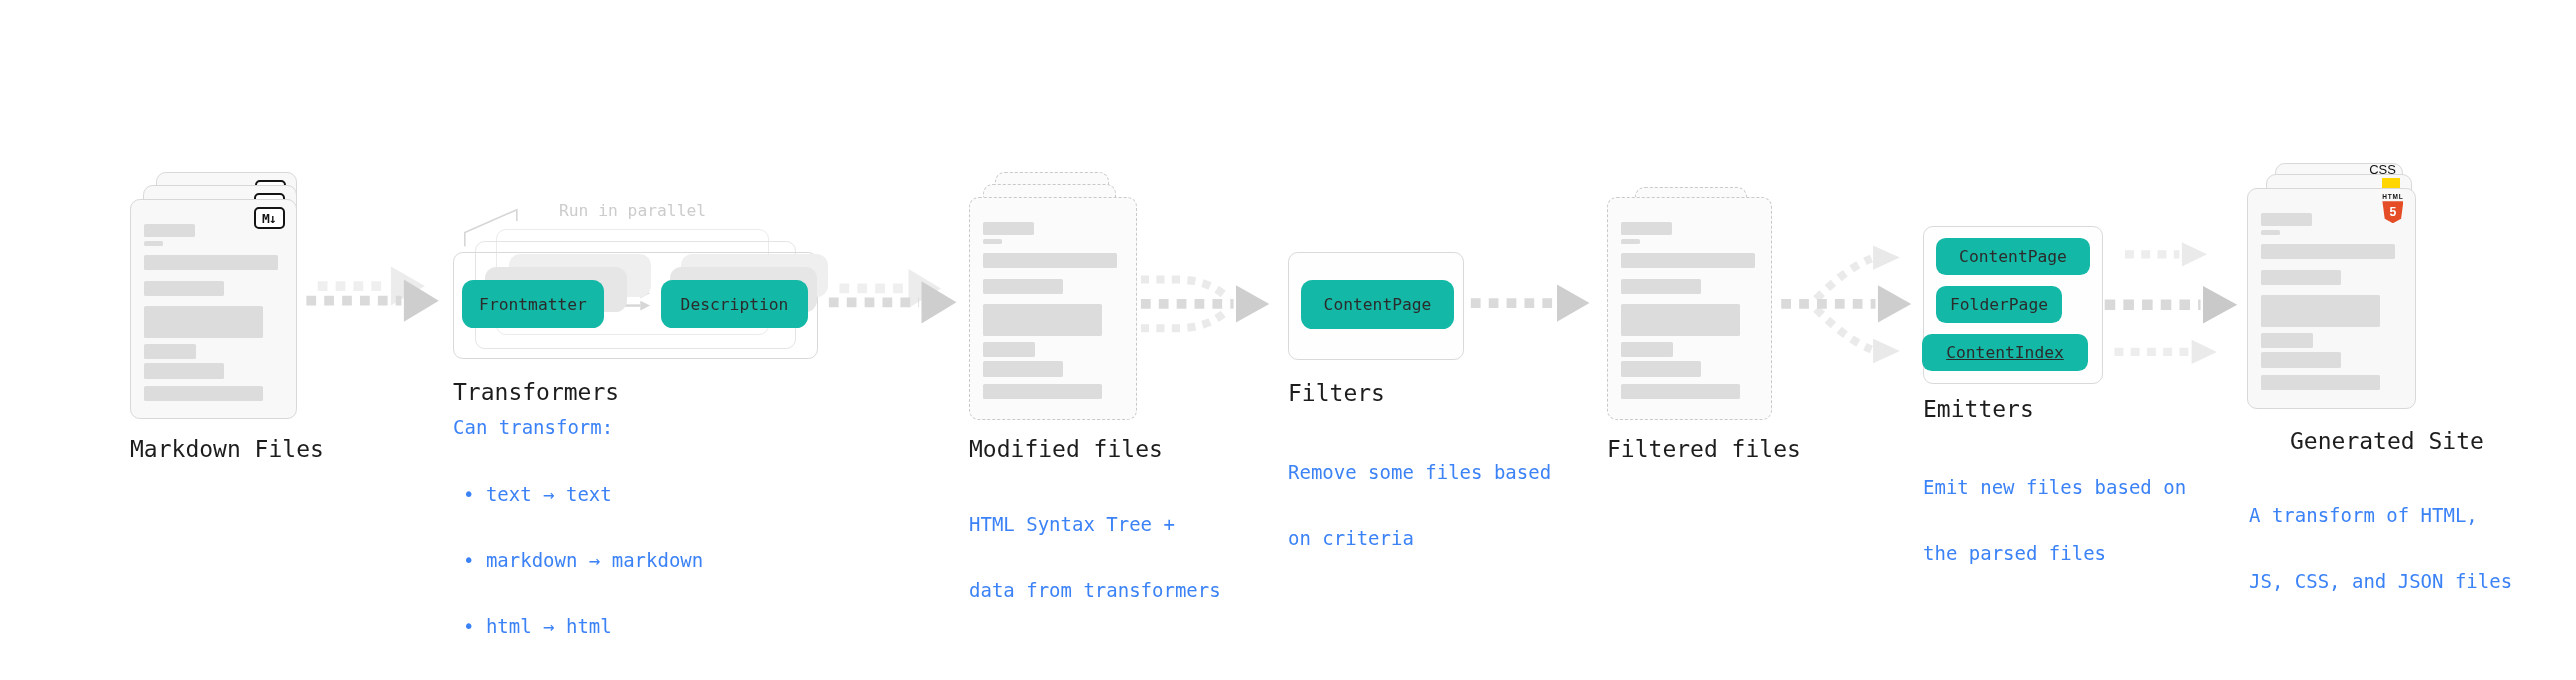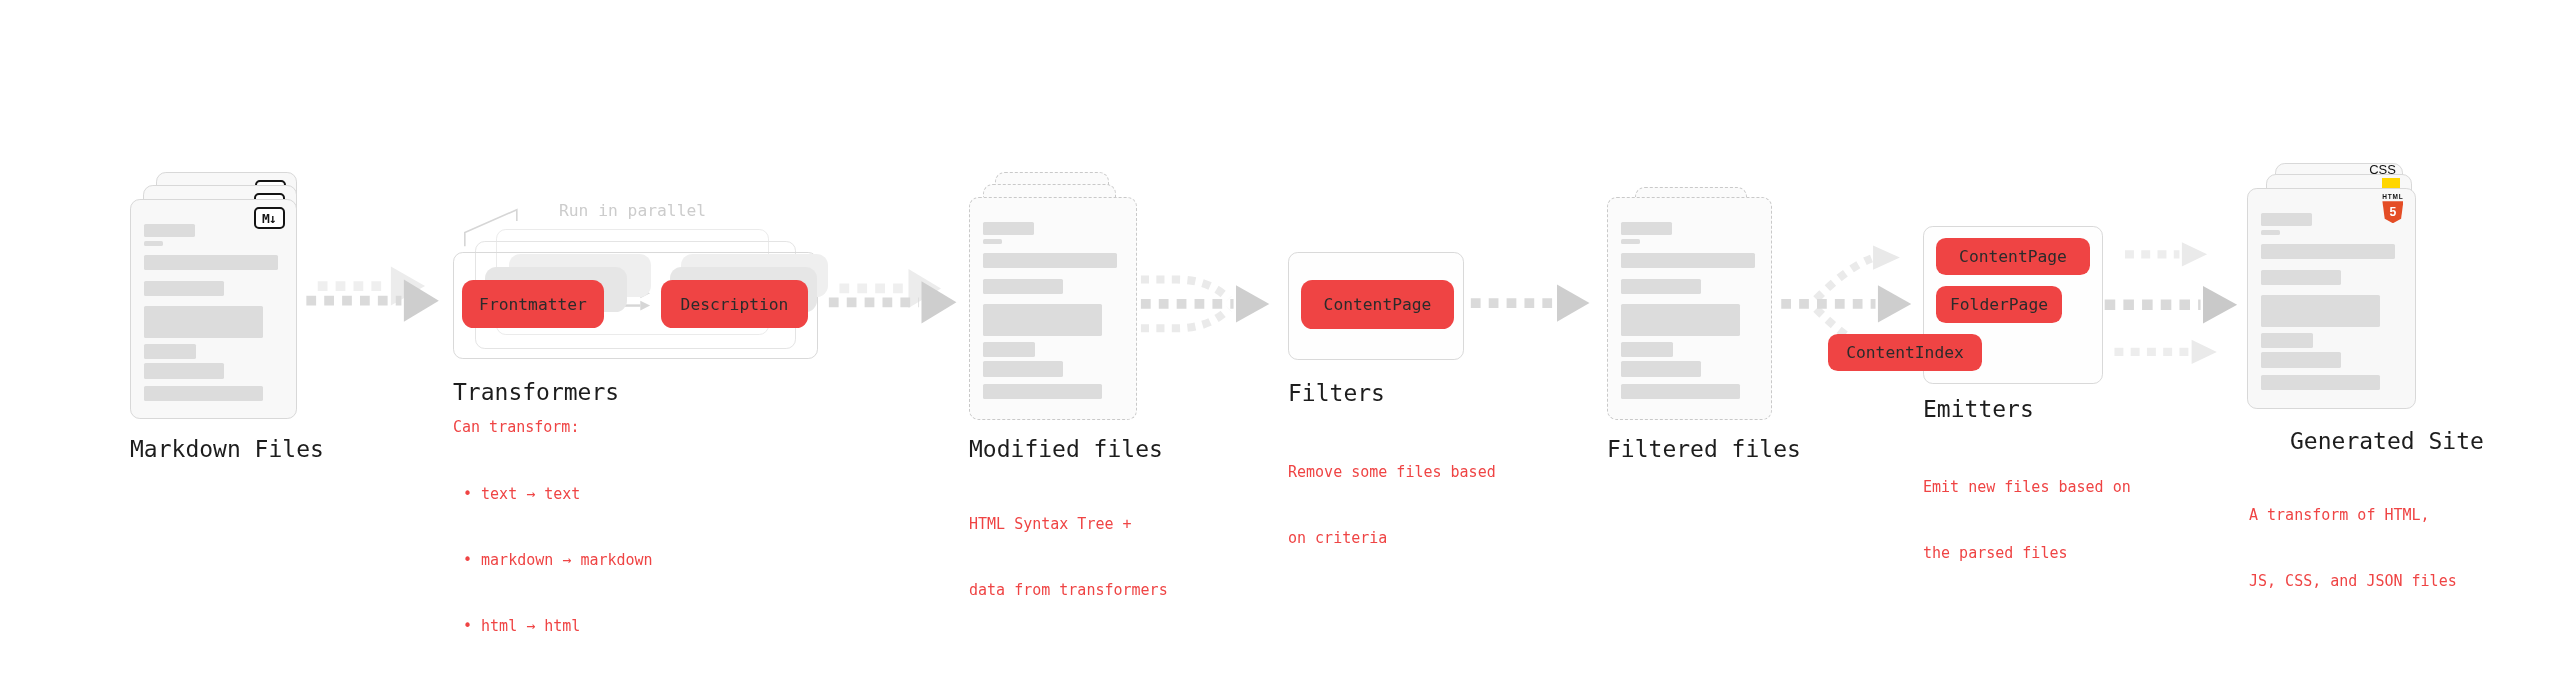--- a/index.html
+++ b/index.html
@@ -6,28 +6,28 @@
   body{width:2576px;height:681px;position:relative;overflow:hidden;
        font-family:"DejaVu Sans Mono","Liberation Mono",monospace;}
   .abs{position:absolute;box-sizing:border-box;}
   
   .page{position:absolute;box-sizing:border-box;background:#f8f8f8;
         border:1.6px solid #d8d8d8;border-radius:9.8px;}
   .page.dashed{background:#fbfbfb;border:1.6px dashed #c9c9c9;}
   .bar{position:absolute;background:#dcdcdc;border-radius:1.6px;}
   
   .stage-label{position:absolute;font-size:23px;line-height:26px;color:#1d1d1d;white-space:pre;}
-  .stage-desc{position:absolute;font-size:15px;line-height:22px;color:#ef4444;white-space:pre;}
+  .stage-desc{position:absolute;font-size:19px;line-height:22px;color:#3b82f6;white-space:pre;}
   .bullet-line{white-space:pre;}
   .note-text{position:absolute;font-size:16.3px;color:#cccccc;white-space:pre;}
   
   .box{position:absolute;box-sizing:border-box;background:#fefefe;
        border:1.6px solid #d9d9d9;border-radius:9.8px;}
   .ghost-box{position:absolute;box-sizing:border-box;background:transparent;border-radius:9.8px;}
-  .pill{position:absolute;box-sizing:border-box;background:#ef4444;border-radius:11.4px;
+  .pill{position:absolute;box-sizing:border-box;background:#14b8a6;border-radius:11.4px;
         display:flex;align-items:center;justify-content:center;
         font-size:16.3px;color:#2b2b2b;}
   .ghost-pill{position:absolute;border-radius:11.4px;}
   
   .md-badge{position:absolute;width:31px;height:22px;background:#ffffff;
             border:2.4px solid #141414;border-radius:4.9px;box-sizing:border-box;
             display:flex;align-items:center;justify-content:center;
             font-size:13px;font-weight:bold;color:#141414;letter-spacing:-0.8px;}
   .css-badge{position:absolute;width:23px;text-align:center;
              font-family:"Liberation Sans","DejaVu Sans",sans-serif;}
@@ -211,21 +211,21 @@
 </div>
 
 <div class="abs">
   <div class="box" style="left:1923px;top:226px;width:180px;height:158px;"></div>
   <div class="pill" style="left:1936px;top:238px;width:154px;height:37px;border-radius:9.8px;">
     <span>ContentPage</span>
   </div>
   <div class="pill" style="left:1936px;top:286px;width:126px;height:37px;border-radius:9.8px;">
     <span>FolderPage</span>
   </div>
-  <div class="pill" style="left:1828px;top:334px;width:154px;height:37px;border-radius:9.8px;">
+  <div class="pill" style="left:1922px;top:334px;width:166px;height:37px;border-radius:9.8px;text-decoration:underline;">
     <span>ContentIndex</span>
   </div>
   <div class="stage-label" style="left:1923px;top:396px;">Emitters</div>
   <div class="stage-desc" style="left:1923px;top:432px;">
     <div>Emit new files based on</div>
     <div>the parsed files</div>
   </div>
 </div>
 
 <div class="abs">

